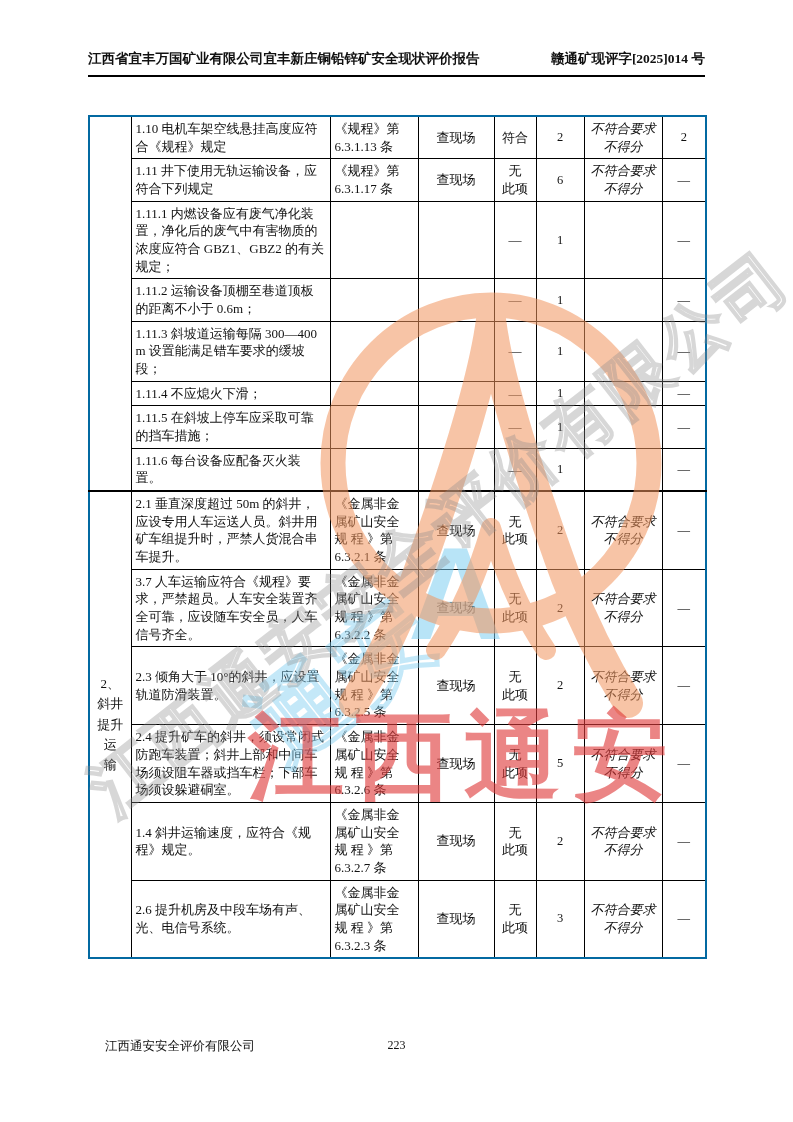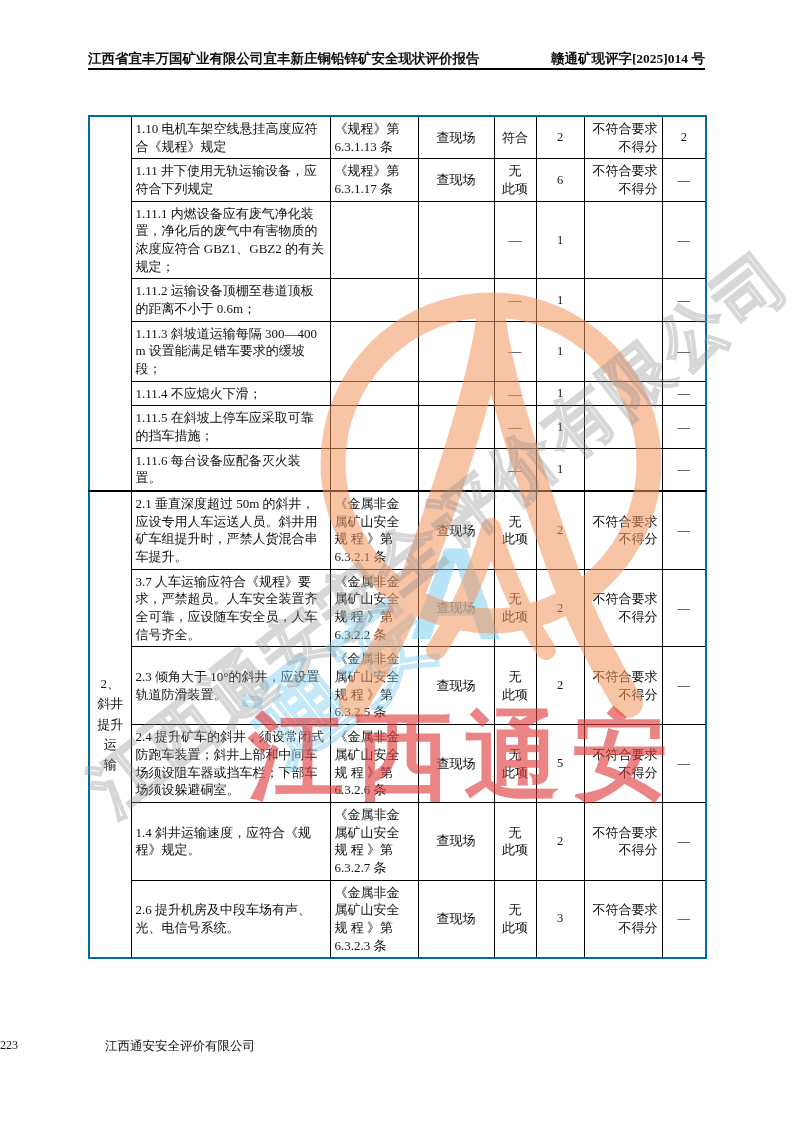--- a/index.html
+++ b/index.html
@@ -11,20 +11,21 @@
     font-family:"Liberation Serif","DejaVu Serif",serif;
     color:#111;
     overflow:hidden;
   }
   
   .header {
     position:absolute; left:88px; top:50px; width:617px;
     display:flex; justify-content:space-between; align-items:flex-end;
     font-size:13.5px; font-weight:bold;
     border-bottom:2px solid #000;
+    padding-bottom:7px;
     white-space:nowrap;
   }
   
   .tbl-wrap { position:absolute; left:88px; top:95px; width:617px; }
   table.eval {
     width:617px; border-collapse:collapse; table-layout:fixed;
     border:2px solid #0369a1;
     font-size:13px; line-height:1.36;margin-top:20px;
   }
   table.eval td {
@@ -38,29 +39,29 @@
     text-align:center; white-space:pre-line; padding:2px 1px;
     line-height:1.55;
   }
   td.item-cell   { text-align:left; }
   td.basis-cell  { text-align:left; white-space:pre-line; padding:3px 2px; }
   td.method-cell, td.result-cell, td.score-cell, td.obtained-cell {
     text-align:center;
   }
   td.result-cell { white-space:pre-line; padding:3px 1px; }
   td.score-cell, td.obtained-cell { font-size:12.5px; }
-  td.criteria-cell { text-align:right; padding:3px 6px; }
+  td.criteria-cell { text-align:center; padding:3px 6px;font-style:italic; }
   
   .footer-left {
     position:absolute; left:105px; top:1038px;
     font-size:12.5px;
   }
   .footer-page {
     position:absolute; left:0; top:1038px; width:793px;
-    text-align:left; font-size:12px;
+    text-align:center; font-size:12px;
   }
   
   .wm { position:absolute; inset:0; pointer-events:none; }
   .wm-blue-a {
     position:absolute; left:408px; top:528px;
     font-family:"Liberation Sans","DejaVu Sans",sans-serif;
     font-size:132px; font-weight:bold; line-height:1;
   }
   .wm-diag-blue {
     position:absolute; left:235px; top:705px;

